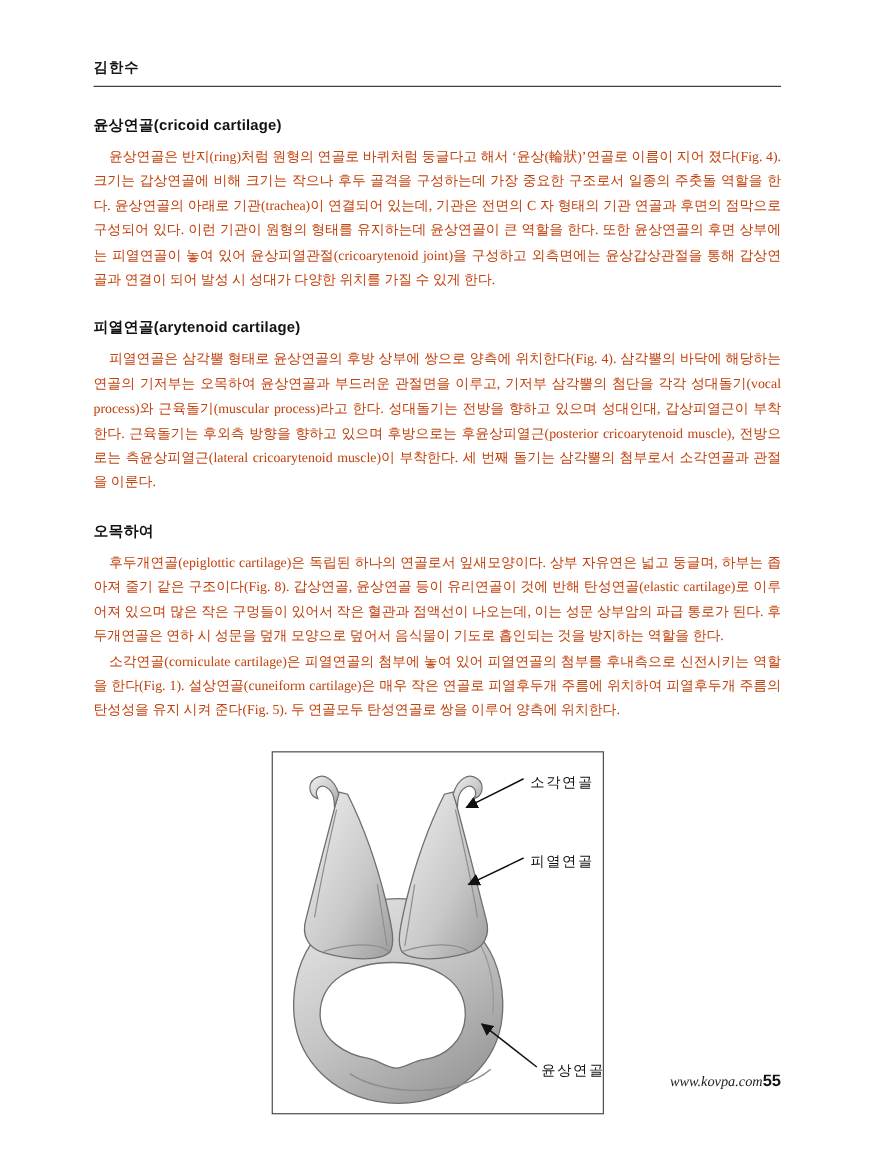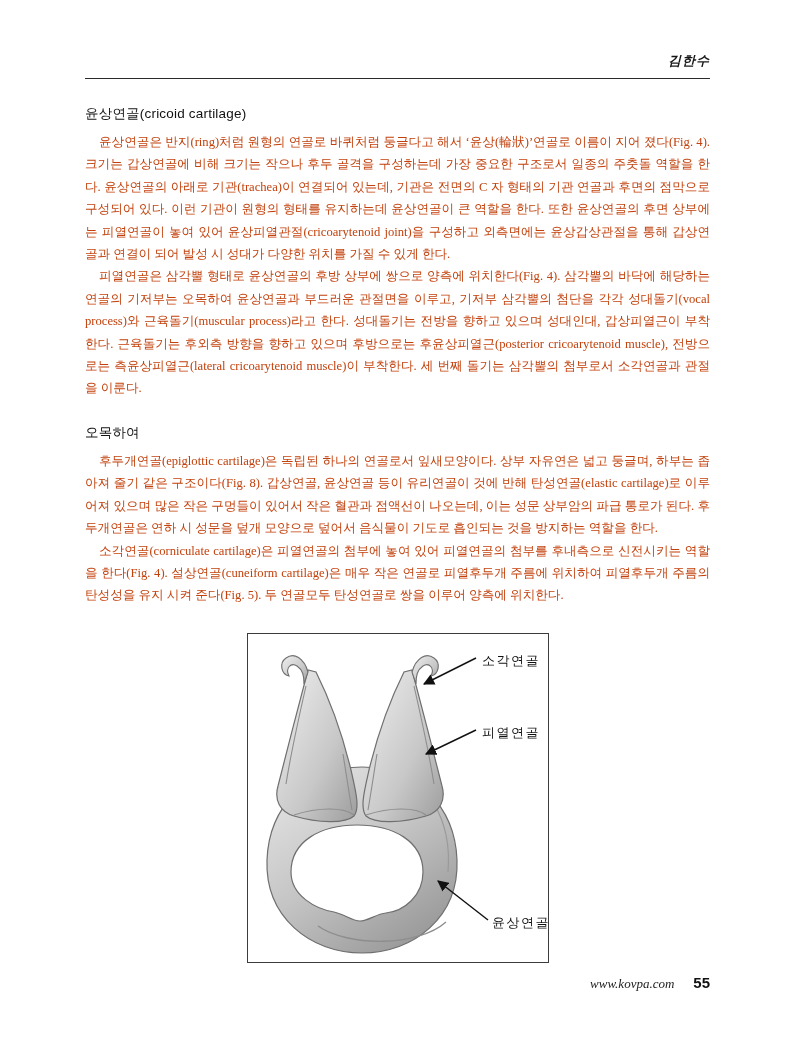--- a/index.html
+++ b/index.html
@@ -9,41 +9,39 @@
     position: relative;
     font-family: "Liberation Serif", "DejaVu Serif", serif;
     color: #1b1b1b;
     overflow: hidden;
   }
   .page-header {
     position: absolute;
     left: 85px; right: 83px; top: 52px;
   }
   .author-name {
-    text-align: right;
     font-family: "Liberation Sans", "DejaVu Sans", sans-serif;
     font-weight: bold;
     font-size: 13px;
     letter-spacing: 1px;
     color: #151515;
     margin-bottom: 8px;
-    font-style: italic;
   }
   .header-rule {
     border: none;
     border-top: 1.6px solid #2b2b2b;
     height: 0;
   }
   .article {
     position: absolute;
     left: 85px; right: 83px; top: 81px;
   }
   .section-title {
     font-family: "Liberation Sans", "DejaVu Sans", sans-serif;
-    font-weight: normal;
+    font-weight: bold;
     font-size: 13.5px;
     color: #111;
     margin-top: 24px;
     margin-bottom: 8px;
     letter-spacing: 0.2px;
   }
   .section:first-child .section-title { margin-top: 24px; }
   .body-text {
     font-size: 12.6px;
     line-height: 22.4px;
@@ -60,21 +58,21 @@
     width: 302px;
     height: 330px;
     border: 1.2px solid #3c3c3c;
     background: #ffffff;
   }
   .page-footer {
     position: absolute;
     right: 83px; top: 974px;
     display: flex;
     align-items: baseline;
-    gap: 19px;
+    gap: 0;
   }
   .footer-url {
     font-style: italic;
     font-size: 13px;
     color: #222;
   }
   .footer-pagenum {
     font-family: "Liberation Sans", "DejaVu Sans", sans-serif;
     font-weight: bold;
     font-size: 15px;
@@ -96,30 +94,31 @@
 </header>
 
 <main class="article">
 
   <section class="section">
     <h2 class="section-title">윤상연골(cricoid cartilage)</h2>
     <p class="body-text">윤상연골은 반지(ring)처럼 원형의 연골로 바퀴처럼 둥글다고 해서 ‘윤상(輪狀)’연골로 이름이 지어 졌다(Fig. 4). 크기는 갑상연골에 비해 크기는 작으나 후두 골격을 구성하는데 가장 중요한 구조로서 일종의 주춧돌 역할을 한다. 윤상연골의 아래로 기관(trachea)이 연결되어 있는데, 기관은 전면의 C 자 형태의 기관 연골과 후면의 점막으로 구성되어 있다. 이런 기관이 원형의 형태를 유지하는데 윤상연골이 큰 역할을 한다. 또한 윤상연골의 후면 상부에는 피열연골이 놓여 있어 윤상피열관절(cricoarytenoid joint)을 구성하고 외측면에는 윤상갑상관절을 통해 갑상연골과 연결이 되어 발성 시 성대가 다양한 위치를 가질 수 있게 한다.</p>
   </section>
 
   <section class="section">
+    <h2 class="section-title">피열연골(arytenoid cartilage)</h2>
     <p class="body-text">피열연골은 삼각뿔 형태로 윤상연골의 후방 상부에 쌍으로 양측에 위치한다(Fig. 4). 삼각뿔의 바닥에 해당하는 연골의 기저부는 오목하여 윤상연골과 부드러운 관절면을 이루고, 기저부 삼각뿔의 첨단을 각각 성대돌기(vocal process)와 근육돌기(muscular process)라고 한다. 성대돌기는 전방을 향하고 있으며 성대인대, 갑상피열근이 부착한다. 근육돌기는 후외측 방향을 향하고 있으며 후방으로는 후윤상피열근(posterior cricoarytenoid muscle), 전방으로는 측윤상피열근(lateral cricoarytenoid muscle)이 부착한다. 세 번째 돌기는 삼각뿔의 첨부로서 소각연골과 관절을 이룬다.</p>
   </section>
 
   <section class="section">
     <h2 class="section-title">오목하여</h2>
     <p class="body-text">후두개연골(epiglottic cartilage)은 독립된 하나의 연골로서 잎새모양이다. 상부 자유연은 넓고 둥글며, 하부는 좁아져 줄기 같은 구조이다(Fig. 8). 갑상연골, 윤상연골 등이 유리연골이 것에 반해 탄성연골(elastic cartilage)로 이루어져 있으며 많은 작은 구멍들이 있어서 작은 혈관과 점액선이 나오는데, 이는 성문 상부암의 파급 통로가 된다. 후두개연골은 연하 시 성문을 덮개 모양으로 덮어서 음식물이 기도로 흡인되는 것을 방지하는 역할을 한다.</p>
   </section>
 
   <section class="section">
-    <p class="body-text">소각연골(corniculate cartilage)은 피열연골의 첨부에 놓여 있어 피열연골의 첨부를 후내측으로 신전시키는 역할을 한다(Fig. 4). 설상연골(cuneiform cartilage)은 매우 작은 연골로 피열후두개 주름에 위치하여 피열후두개 주름의 탄성성을 유지 시켜 준다(Fig. 5). 두 연골모두 탄성연골로 쌍을 이루어 양측에 위치한다.</p>
+    <p class="body-text">소각연골(corniculate cartilage)은 피열연골의 첨부에 놓여 있어 피열연골의 첨부를 후내측으로 신전시키는 역할을 한다(Fig. 1). 설상연골(cuneiform cartilage)은 매우 작은 연골로 피열후두개 주름에 위치하여 피열후두개 주름의 탄성성을 유지 시켜 준다(Fig. 5). 두 연골모두 탄성연골로 쌍을 이루어 양측에 위치한다.</p>
   </section>
 
   <figure class="figure-wrap">
     <div class="fig-box">
       <svg width="300" height="328" viewBox="0 0 300 328">
         <defs>
           <linearGradient id="gRing" x1="0" y1="0" x2="0.7" y2="1">
             <stop offset="0" stop-color="#e9e9e9"></stop>
             <stop offset="0.55" stop-color="#c4c4c4"></stop>
             <stop offset="1" stop-color="#9a9a9a"></stop>

